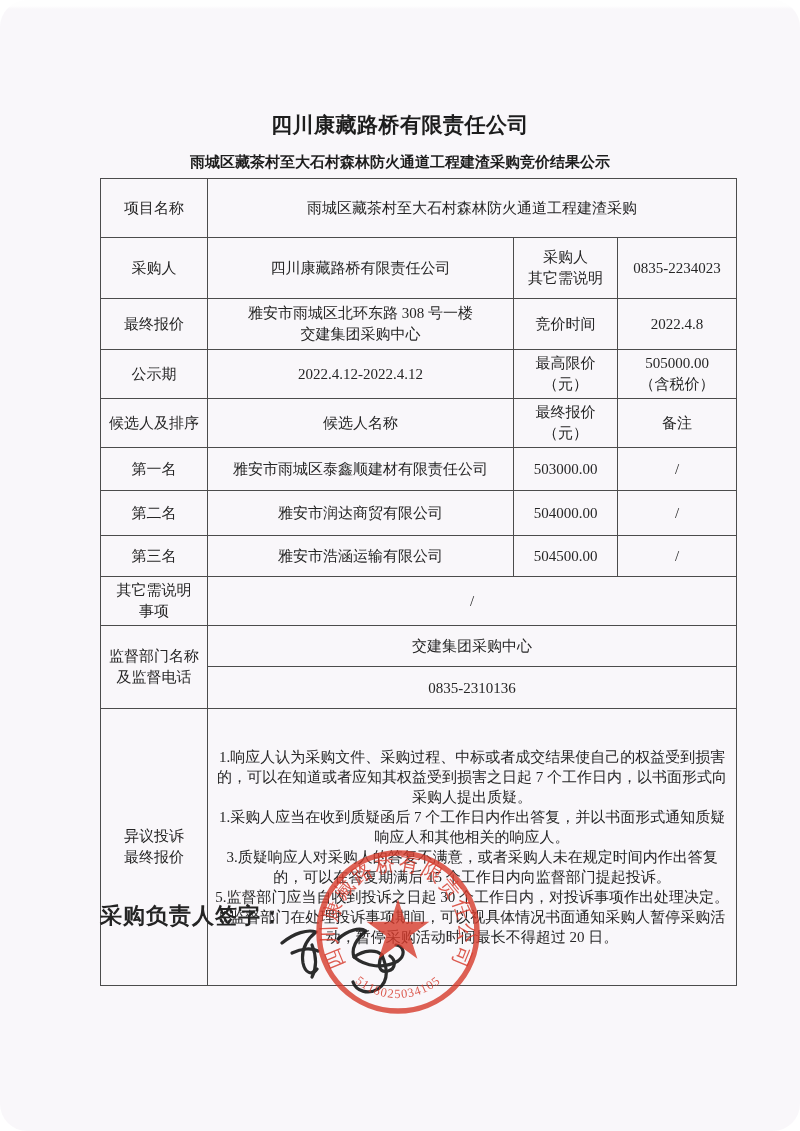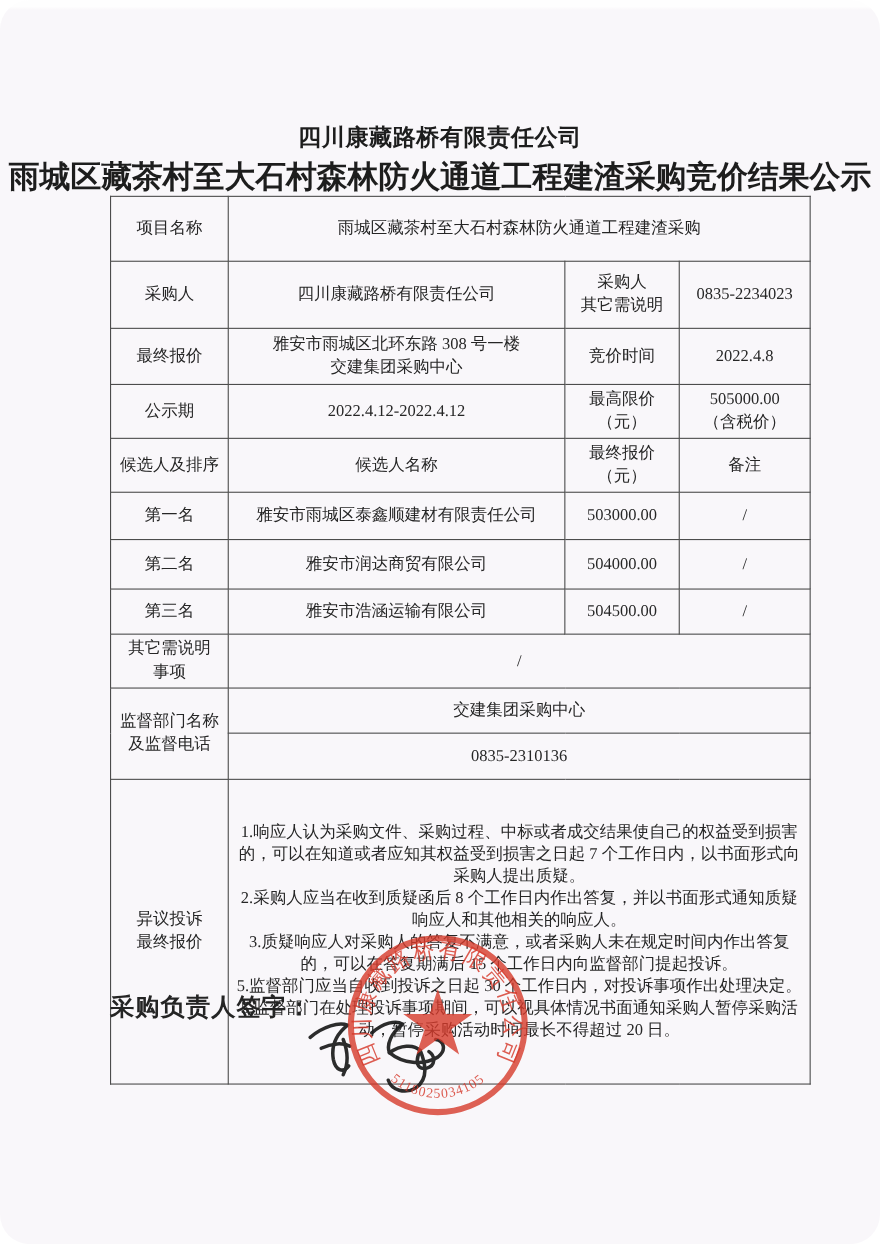--- a/index.html
+++ b/index.html
@@ -12,21 +12,21 @@
     overflow:hidden;
     border-radius:27px;
   }
   .title1{
     margin:0;padding-top:110px;
     text-align:center;font-size:21px;font-weight:bold;
     letter-spacing:.5px;line-height:30px;color:#1d1d1d;
   }
   .title2{
     margin:7px 0 0 0;
-    text-align:center;font-size:28px;font-weight:bold;
+    text-align:center;font-size:15px;font-weight:bold;
     letter-spacing:0px;line-height:30px;color:#1d1d1d;
   }
   table.notice{
     margin:1px 16px 0 100px;
     width:636px;
     border-collapse:collapse;table-layout:fixed;
   }
   table.notice td{
     border:1px solid #4c4c4c;
     text-align:center;vertical-align:middle;
@@ -153,21 +153,21 @@
       <td class="h37" colspan="3">0835-2310136</td>
     </tr>
 
     <tr>
       <td class="h272 two-line">
         <span>异议投诉</span>
         <span>最终报价</span>
       </td>
       <td class="h272 txt-cell" colspan="3">
         <div>1.响应人认为采购文件、采购过程、中标或者成交结果使自己的权益受到损害的，可以在知道或者应知其权益受到损害之日起 7 个工作日内，以书面形式向采购人提出质疑。</div>
-        <div>2.采购人应当在收到质疑函后 8 个工作日内作出答复，并以书面形式通知质疑响应人和其他相关的响应人。</div>
+        <div>1.采购人应当在收到质疑函后 7 个工作日内作出答复，并以书面形式通知质疑响应人和其他相关的响应人。</div>
         <div>3.质疑响应人对采购人的答复不满意，或者采购人未在规定时间内作出答复的，可以在答复期满后 15 个工作日内向监督部门提起投诉。</div>
         <div>5.监督部门应当自收到投诉之日起 30 个工作日内，对投诉事项作出处理决定。</div>
         <div>5.监督部门在处理投诉事项期间，可以视具体情况书面通知采购人暂停采购活动，暂停采购活动时间最长不得超过 20 日。</div>
       </td>
     </tr>
   </tbody>
     </table>
 
   <div class="sign-row">采购负责人签字：</div>
 

